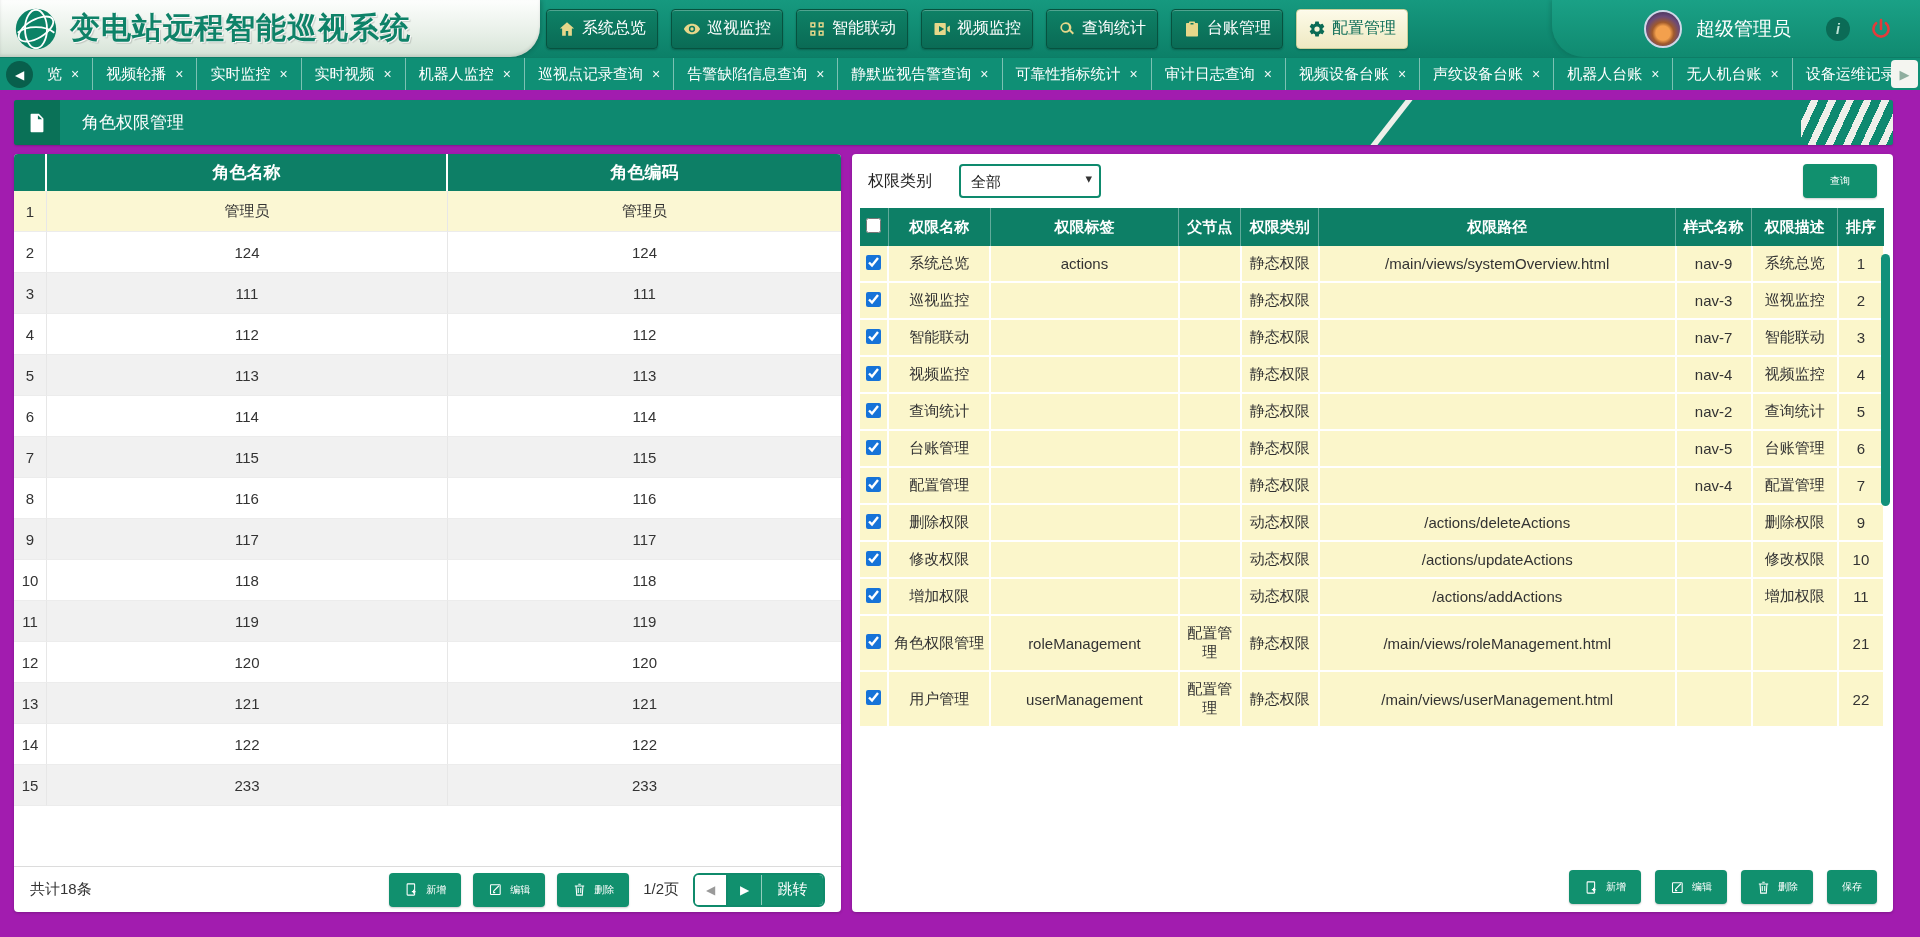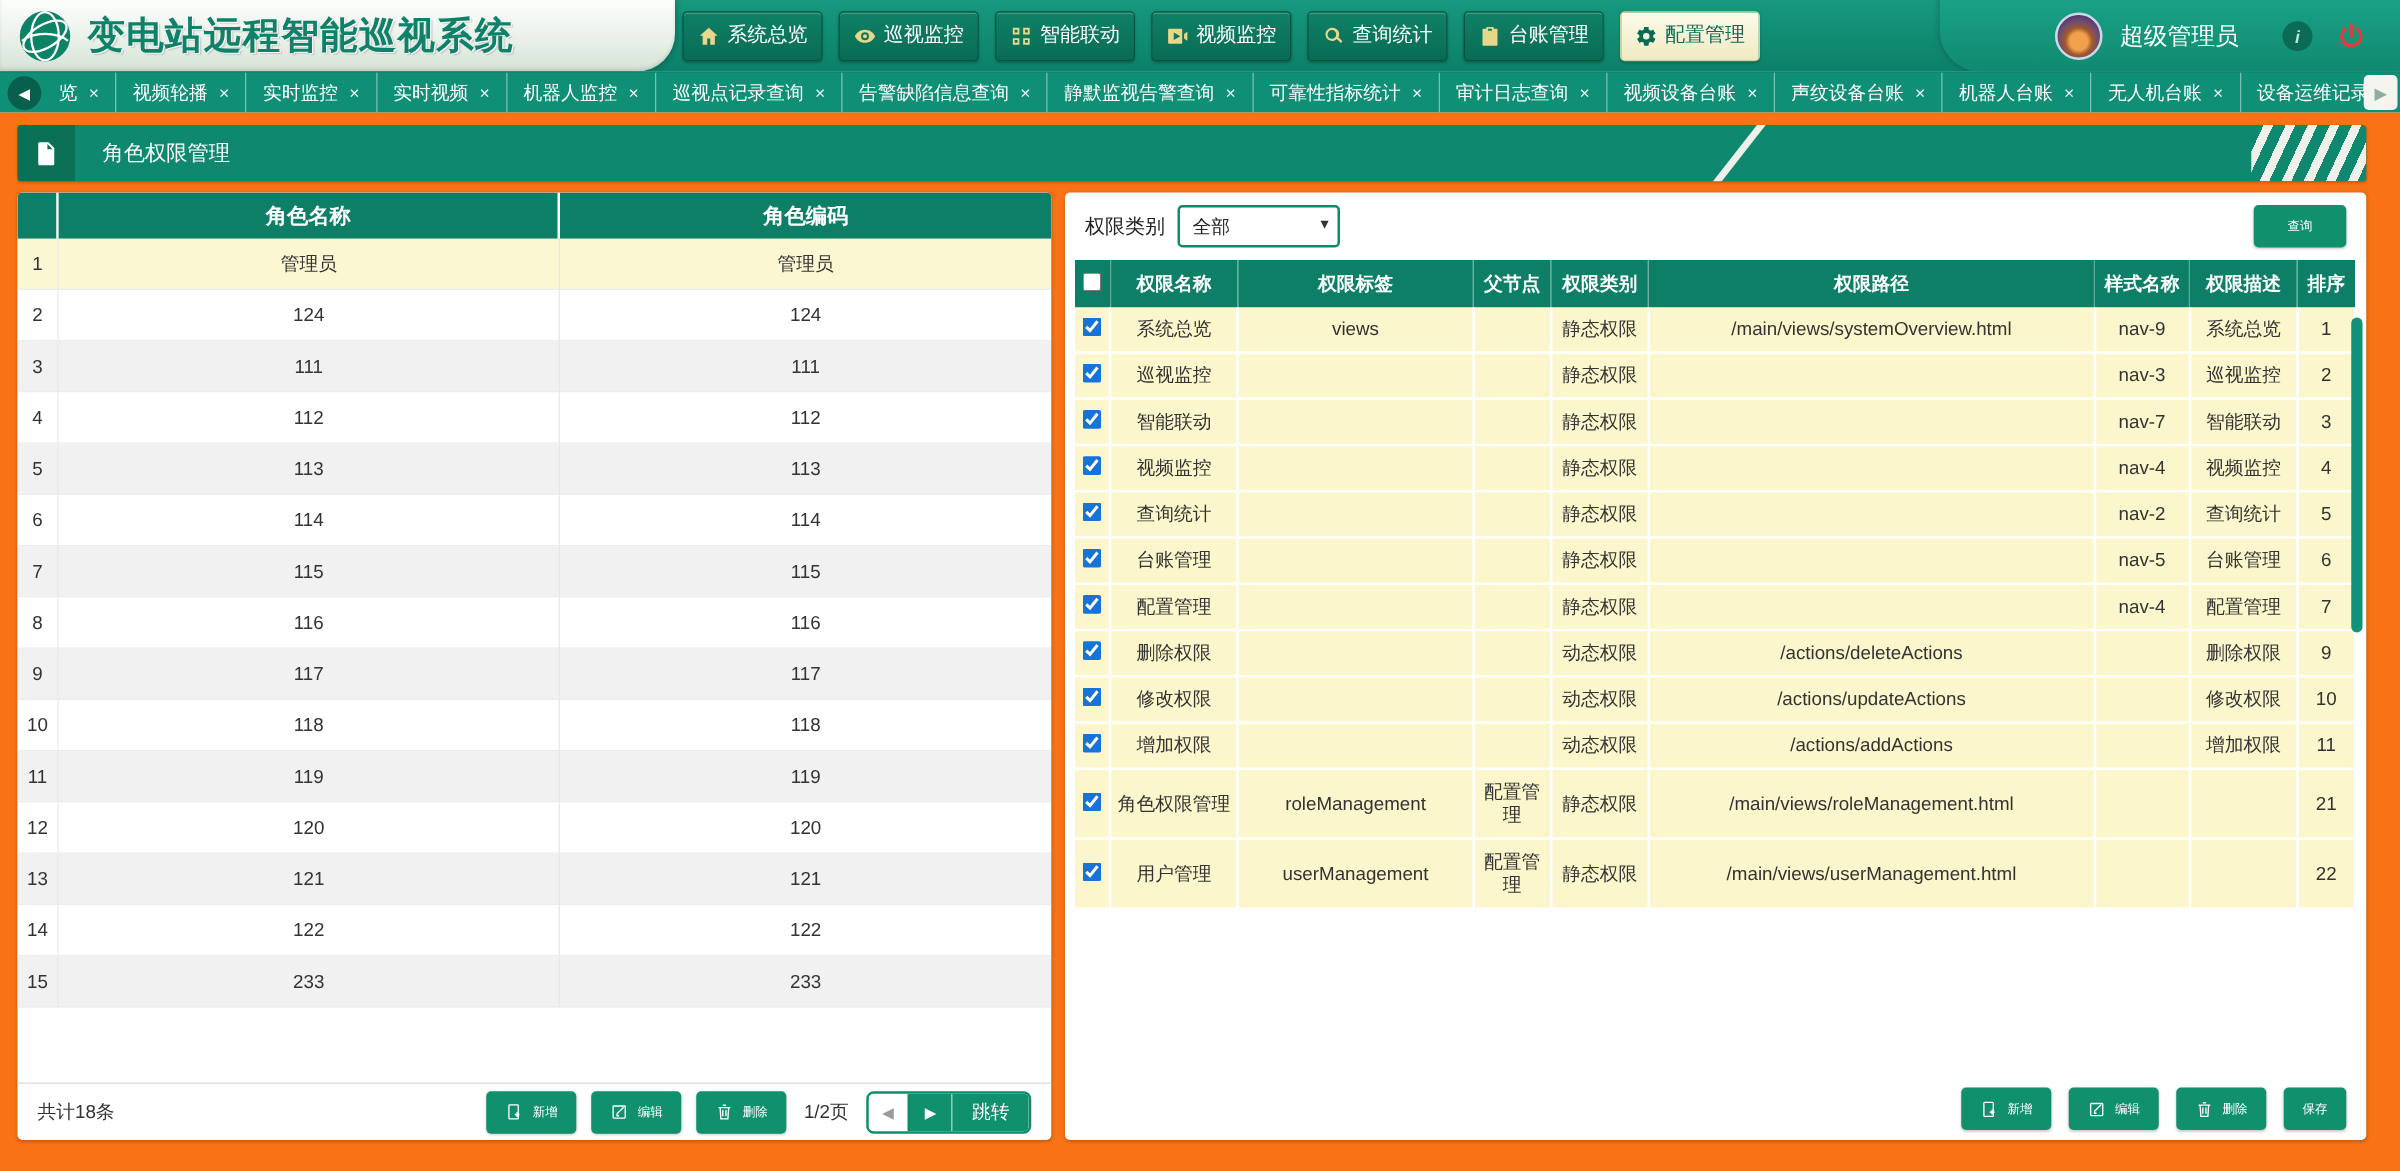--- a/index.html
+++ b/index.html
@@ -41,21 +41,21 @@
   .tab-scroll-left { position:absolute; left:6px; top:3px; width:27px; height:27px; border-radius:50%;
     background:#085f4c; color:#fff; display:flex; align-items:center; justify-content:center; font-size:12px; z-index:3; border:none; cursor:pointer; }
   .tabs { display:flex; align-items:stretch; }
   .tab { display:flex; align-items:center; gap:9px; padding:0 13px; color:#fff; font-size:15px;
     border-right:1px solid rgba(255,255,255,.45); white-space:nowrap; cursor:pointer; }
   .tab .tab-close { font-size:14px; line-height:1; opacity:.95; cursor:pointer; }
   .tab-scroll-right { position:absolute; right:2px; top:2px; bottom:2px; width:27px; background:#f4f5f0;
     border-radius:4px; display:flex; align-items:center; justify-content:center; color:#8fae9f; font-size:13px; border:none; cursor:pointer; z-index:3; }
 
   
-  .content { position:absolute; top:90px; left:0; right:0; bottom:0; background:#f97316; padding:10px 27px 0 14px; }
+  .content { position:absolute; top:90px; left:0; right:0; bottom:0; background:#a21caf; padding:10px 27px 0 14px; }
   .page-edge-strip { position:absolute; right:0; top:91px; bottom:0; width:7px; background:#0e8c72; }
 
   .title-bar { height:45px; background:#0e8970; border-radius:3px; display:flex; align-items:center;
     position:relative; overflow:hidden; margin-bottom:9px; box-shadow:0 1px 2px rgba(0,0,0,.2); }
   .title-icon-box { width:46px; height:45px; background:#0a7157; display:flex; align-items:center; justify-content:center; }
   .title-icon-box svg { width:22px; height:22px; fill:#fff; }
   .title-text { color:#fff; font-size:17px; margin-left:22px; }
   .title-slash { position:absolute; right:498px; top:-6px; bottom:-6px; width:7px; background:#eef0ea; transform:skewX(-38deg); }
   .title-hatch { position:absolute; right:0; top:0; bottom:0; width:92px;
     background:repeating-linear-gradient(115deg,#0e8970 0 9px,#eef0ea 9px 16px); }
@@ -85,21 +85,21 @@
   .btn svg { width:15px; height:15px; stroke:#fff; fill:none; stroke-width:1.7; }
   .page-indicator { margin:2px 2px; }
   .pager { display:flex; align-items:stretch; border:2px solid #0f8a6b; border-radius:6px; overflow:hidden; height:34px; }
   .pg-prev { width:33px; background:#fff; color:#9a9a9a; display:flex; align-items:center; justify-content:center; font-size:12px; border:none; border-right:2px solid #0f8a6b; cursor:pointer; }
   .pg-next { width:33px; background:#11906e; color:#fff; display:flex; align-items:center; justify-content:center; font-size:12px; border:none; cursor:pointer; }
   .pg-jump { width:62px; background:#11906e; color:#fff; display:flex; align-items:center; justify-content:center; font-size:15px; border:none; border-left:1px solid rgba(255,255,255,.55); cursor:pointer; }
 
   
   .right-card { flex:1; display:flex; flex-direction:column; position:relative; overflow:hidden; }
   .filter-row { height:54px; display:flex; align-items:center; padding:0 16px; gap:10px; font-size:16px; color:#222; }
-  .select-wrap { position:relative; width:130px; }
+  .select-wrap { position:relative; width:142px;margin-left:17px; }
   .select-wrap::after { content:"▾"; position:absolute; right:9px; top:7px; color:#333; font-size:13px; pointer-events:none; }
   .select-wrap select { width:100%; height:34px; border:2px solid #0e8a6d; border-radius:4px; font-size:15px;
     padding:0 24px 0 10px; appearance:none; -webkit-appearance:none; background:#fff; color:#222; font-family:inherit; }
   .search-btn { margin-left:auto; width:74px; padding:0; }
   .perm-wrap { padding:0 8px; flex:1; overflow:hidden; }
   .perm-table { width:100%; border-collapse:collapse; table-layout:fixed; }
   .perm-table th { background:#0d7f66; color:#fff; font-size:15px; font-weight:bold; height:38px;
     border-right:1px solid rgba(255,255,255,.35); padding:0 3px; }
   .perm-table td { background:#fbf6cb; border-right:2px solid #fff; border-bottom:2px solid #fff;
     font-size:15px; color:#333; text-align:center; padding:8px 5px; word-break:break-all; }
@@ -442,21 +442,21 @@
                 <th>权限路径</th>
                 <th>样式名称</th>
                 <th>权限描述</th>
                 <th>排序</th>
               </tr>
             </thead>
           <tbody id="perm-body">
               <tr>
                 <td><input type="checkbox" checked="" style=""></td>
                 <td>系统总览</td>
-                <td>views</td>
+                <td>actions</td>
                 <td></td>
                 <td>静态权限</td>
                 <td>/main/views/systemOverview.html</td>
                 <td>nav-9</td>
                 <td>系统总览</td>
                 <td>1</td>
               </tr>
               <tr>
                 <td><input type="checkbox" checked="" style=""></td>
                 <td>巡视监控</td>

